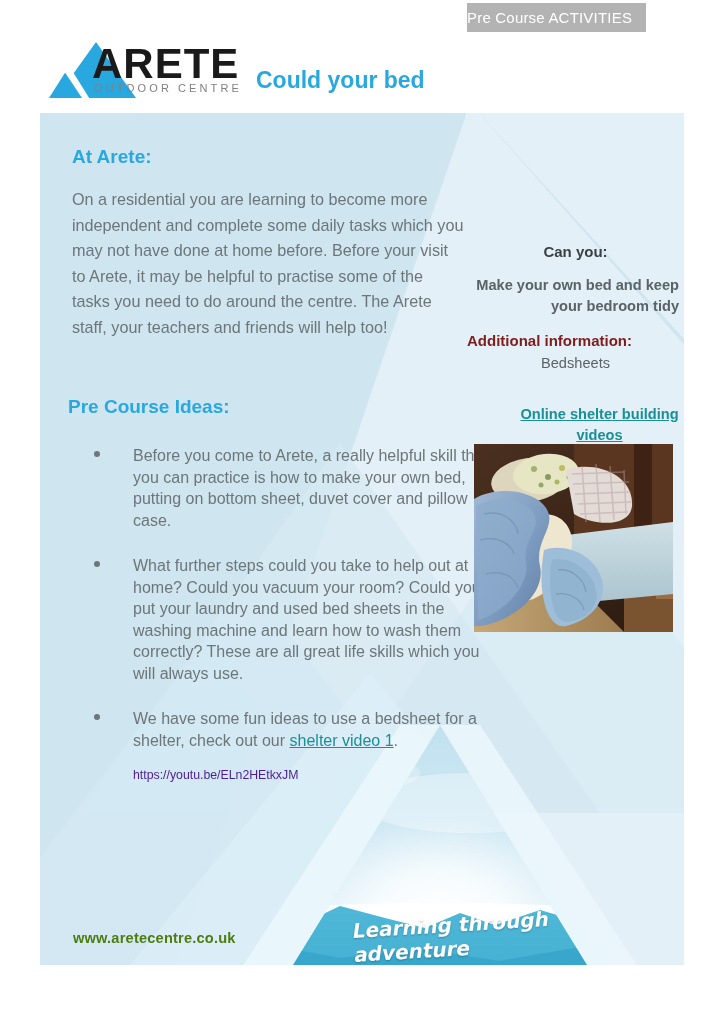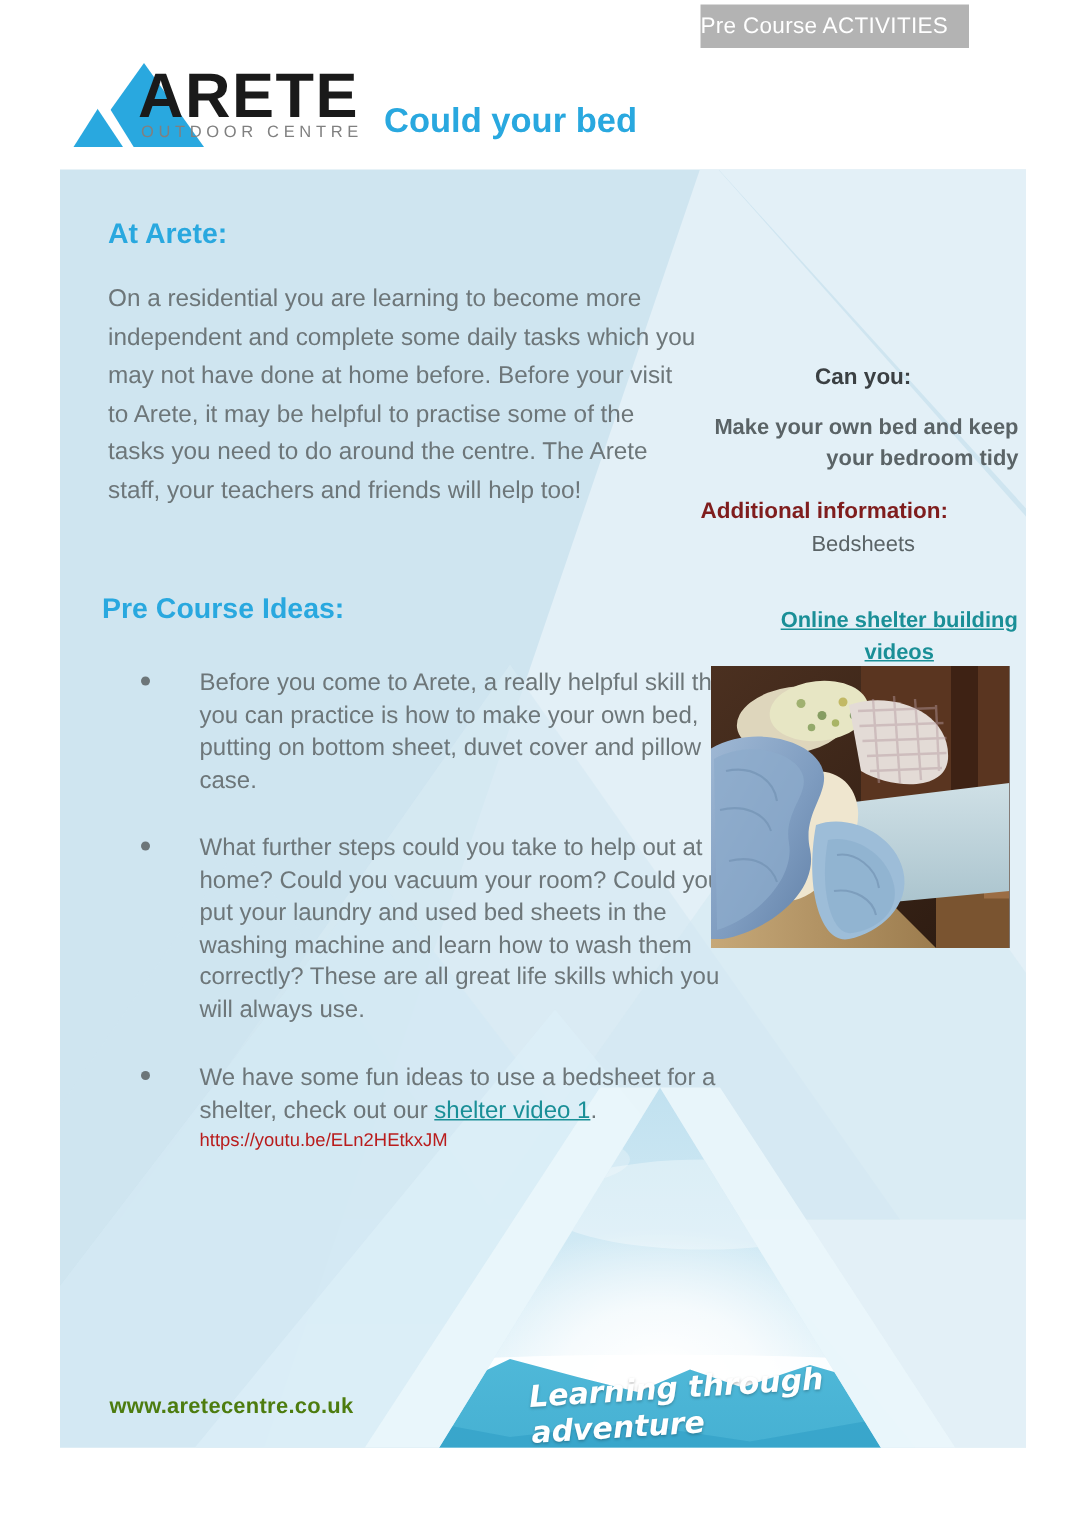--- a/index.html
+++ b/index.html
@@ -62,21 +62,21 @@
   }
   .bullets li{
     position:relative;padding-left:45px;margin-bottom:24px;
     font-size:16px;line-height:21.5px;color:#6d7679;
   }
   .bullets li .dot{
     position:absolute;left:6px;top:6px;width:6px;height:6px;
     border-radius:50%;background:#6d7679;
   }
   .linkurl{
-    display:block;font-size:12.3px;color:#b91c1c;line-height:17px;margin-top:1px;
+    display:block;font-size:12.3px;color:#4c1d95;line-height:17px;margin-top:16px;
   }
   a.inlink{color:#1a8f97;}
 
   
   .graybox{
     position:absolute;left:427px;top:0px;width:217px;height:105px;
     background:#b3b3b3;
   }
   .gray-title{
     position:absolute;left:0;top:8px;width:217px;text-align:center;

